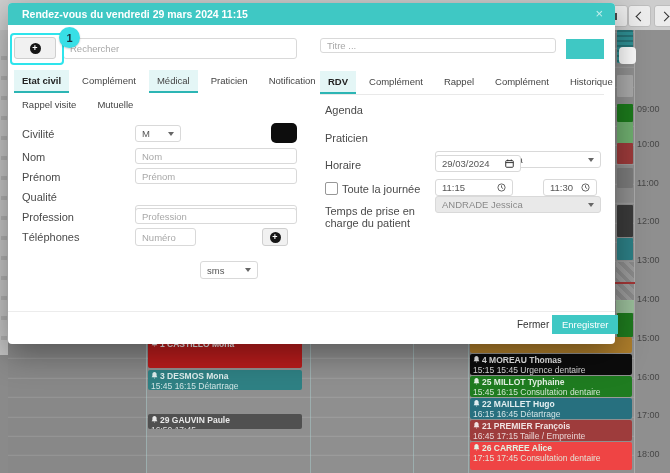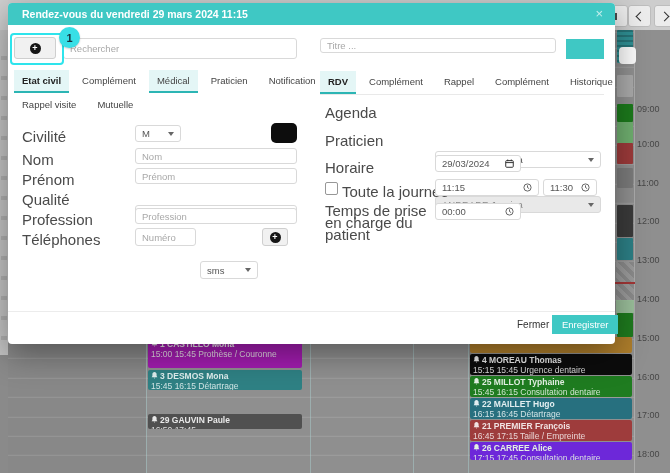--- a/index.html
+++ b/index.html
@@ -55,21 +55,21 @@
 
   .ibox{border:1px solid #d9d9d9;border-radius:3px;background:#fff;font-size:9.5px;
         color:#555;box-sizing:border-box;}
   input.ibox{padding:2px 6px;outline:none;}
   input.ibox::placeholder{color:#a8a8a8;}
   .selbox{display:flex;align-items:center;padding:0 16px 0 6px;position:relative;cursor:pointer;}
   .car{position:absolute;right:6px;top:50%;margin-top:-2px;width:0;height:0;
        border:3.2px solid transparent;border-top:4px solid #666;}
   .disabled{background:#e9e9e9;color:#8a8a8a;}
   .tbox{display:flex;align-items:center;justify-content:space-between;padding:0 6px;cursor:pointer;}
-  .flabel{font-size:15px;color:#4a4a4a;}
+  .flabel{font-size:11px;color:#4a4a4a;}
 
   .tab{display:inline-block;padding:5px 8px;margin-right:5px;font-size:9.5px;color:#444;
        border-bottom:2px solid transparent;cursor:pointer;}
   .tab.active{background:#e4f6f6;font-weight:bold;border-bottom-color:#2cb5b4;color:#222;}
   .tab.hl{background:#e4f6f6;border-bottom-color:#2cb5b4;}
   .rtabline{border-bottom:1px solid #e9e9e9;}
 
   .addbtn{background:#f1f1f1;border:1px solid #cfcfcf;border-radius:3px;display:flex;
           align-items:center;justify-content:center;cursor:pointer;box-sizing:border-box;}
   .pc{width:11px;height:11px;border-radius:50%;background:#161616;color:#fff;
@@ -113,28 +113,27 @@
       <div class="abs hlabel" style="top: 216.4px;">12:00</div>
       <div class="abs hlabel" style="top: 255.2px;">13:00</div>
       <div class="abs hlabel" style="top: 294px;">14:00</div>
       <div class="abs hlabel" style="top: 332.8px;">15:00</div>
       <div class="abs hlabel" style="top: 371.6px;">16:00</div>
       <div class="abs hlabel" style="top: 410.4px;">17:00</div>
       <div class="abs hlabel" style="top: 449.2px;">18:00</div>
     </div>
 
   <div class="abs appt-col" style="left:148px;width:154px">
-      <div class="appt" style="top: 338px; height: 30px; background: #a21caf; color: rgb(233, 233, 233);">
+      <div class="appt" style="top: 338px; height: 30px; background: #b91c1c; color: rgb(233, 233, 233);">
         <span class="t1">
           <svg class="bell" width="7" height="8" viewBox="0 0 8 9">
             <path fill="currentColor" d="M4 0C2.6 0 1.6 1.1 1.6 2.6V4.5L0.7 5.8h6.6L6.4 4.5V2.6C6.4 1.1 5.4 0 4 0zM3.1 6.6a0.95 0.95 0 0 0 1.8 0z"></path>
           </svg>
           <span>1 CASTILLO Mona</span>
         </span>
-        <span class="t2">15:00 15:45 Prothèse / Couronne</span>
       </div>
       <div class="appt" style="top: 370px; height: 20px; background: rgb(47, 129, 132); color: rgb(223, 238, 238);">
         <span class="t1">
           <svg class="bell" width="7" height="8" viewBox="0 0 8 9">
             <path fill="currentColor" d="M4 0C2.6 0 1.6 1.1 1.6 2.6V4.5L0.7 5.8h6.6L6.4 4.5V2.6C6.4 1.1 5.4 0 4 0zM3.1 6.6a0.95 0.95 0 0 0 1.8 0z"></path>
           </svg>
           <span>3 DESMOS Mona</span>
         </span>
         <span class="t2">15:45 16:15 Détartrage</span>
       </div>
@@ -179,21 +178,21 @@
       </div>
       <div class="appt" style="top: 420px; height: 21px; background: rgb(158, 60, 60); color: rgb(240, 226, 226);">
         <span class="t1">
           <svg class="bell" width="7" height="8" viewBox="0 0 8 9">
             <path fill="currentColor" d="M4 0C2.6 0 1.6 1.1 1.6 2.6V4.5L0.7 5.8h6.6L6.4 4.5V2.6C6.4 1.1 5.4 0 4 0zM3.1 6.6a0.95 0.95 0 0 0 1.8 0z"></path>
           </svg>
           <span>21 PREMIER François</span>
         </span>
         <span class="t2">16:45 17:15 Taille / Empreinte</span>
       </div>
-      <div class="appt" style="top: 442px; height: 18px; background: #6d28d9; color: rgb(226, 240, 226);">
+      <div class="appt" style="top: 442px; height: 28px; background: #ef4444; color: rgb(226, 240, 226);">
         <span class="t1">
           <svg class="bell" width="7" height="8" viewBox="0 0 8 9">
             <path fill="currentColor" d="M4 0C2.6 0 1.6 1.1 1.6 2.6V4.5L0.7 5.8h6.6L6.4 4.5V2.6C6.4 1.1 5.4 0 4 0zM3.1 6.6a0.95 0.95 0 0 0 1.8 0z"></path>
           </svg>
           <span>26 CARREE Alice</span>
         </span>
         <span class="t2">17:15 17:45 Consultation dentaire</span>
       </div>
     </div>
 
@@ -292,43 +291,36 @@
       <svg width="9" height="9" viewBox="0 0 10 10">
           <rect x="0.8" y="1.8" width="8.4" height="7.4" rx="1" fill="none" stroke="#333" stroke-width="1.1"></rect>
           <line x1="0.8" y1="4" x2="9.2" y2="4" stroke="#333" stroke-width="1.1"></line>
           <line x1="3" y1="0.6" x2="3" y2="2.4" stroke="#333" stroke-width="1.1"></line>
           <line x1="7" y1="0.6" x2="7" y2="2.4" stroke="#333" stroke-width="1.1"></line>
         </svg>
     </div>
 
     <span class="abs cb" style="left:317px;top:179px"></span>
     <span class="abs flabel" style="left:334px;top:180px">Toute la journée</span>
-    <div class="abs ibox tbox" style="left:427px;top:176px;width:104px;height:17px">
+    <div class="abs ibox tbox" style="left:427px;top:176px;width:78px;height:17px">
       <span>11:15</span>
       <svg width="9" height="9" viewBox="0 0 10 10">
           <circle cx="5" cy="5" r="4" fill="none" stroke="#555" stroke-width="1"></circle>
           <path d="M5 2.6V5l1.8 1.2" fill="none" stroke="#555" stroke-width="1"></path>
         </svg>
     </div>
     <div class="abs ibox tbox" style="left:535px;top:176px;width:54px;height:17px">
       <span>11:30</span>
       <svg width="9" height="9" viewBox="0 0 10 10">
           <circle cx="5" cy="5" r="4" fill="none" stroke="#555" stroke-width="1"></circle>
           <path d="M5 2.6V5l1.8 1.2" fill="none" stroke="#555" stroke-width="1"></path>
         </svg>
     </div>
 
     <span class="abs flabel" style="left:317px;top:202px;width:106px;line-height:12px">Temps de prise en charge du patient</span>
-    <div class="abs ibox tbox" style="left:427px;top:200px;width:86px;height:17px">
-      <span>00:00</span>
-      <svg width="9" height="9" viewBox="0 0 10 10">
-          <circle cx="5" cy="5" r="4" fill="none" stroke="#555" stroke-width="1"></circle>
-          <path d="M5 2.6V5l1.8 1.2" fill="none" stroke="#555" stroke-width="1"></path>
-        </svg>
-    </div>
 
     <div class="abs fdiv"></div>
     <span class="abs fermer" style="left:509px;top:316px">Fermer</span>
     <button class="abs saveb" style="left:544px;top:312px">Enregistrer</button>
   </div>
 
   <div class="abs ann-box"></div>
   <div class="abs ann-badge">1</div>
 
 </div>

